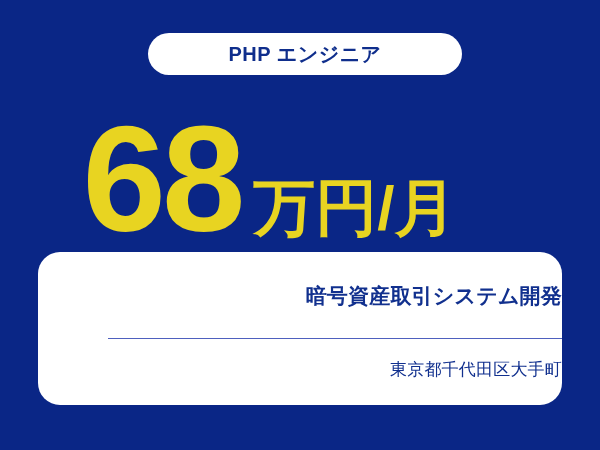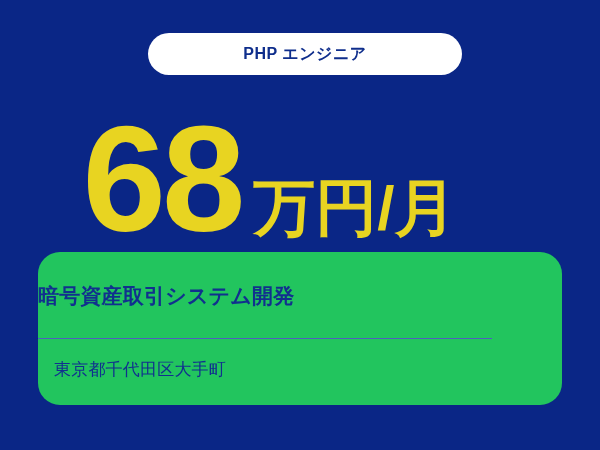--- a/index.html
+++ b/index.html
@@ -29,21 +29,21 @@
     width: 314px;
     height: 42px;
     background: #FFFFFF;
     border-radius: 21px;
     display: flex;
     align-items: center;
     justify-content: center;
   }
   #role-badge-label {
     color: #0F2E8C;
-    font-size: 16px;
+    font-size: 20px;
     font-weight: 700;
     letter-spacing: 0.5px;
     white-space: nowrap;
     line-height: 1;
   }
 
   
   #price-row {
     position: absolute;
     left: 0;
@@ -73,26 +73,26 @@
     top: -2px;
   }
 
   
   #info-card {
     position: absolute;
     left: 38px;
     top: 252px;
     width: 524px;
     height: 153px;
-    background: #22c55e;
+    background: #ffffff;
     border-radius: 22px;
     box-sizing: border-box;
     display: flex;
     flex-direction: column;
-    align-items: flex-start;
+    align-items: flex-end;
   }
   #project-title {
     color: #11308E;
     font-size: 21px;
     font-weight: 700;
     line-height: 1;
     margin-top: 33px;
     white-space: nowrap;
     letter-spacing: 0.2px;
   }

